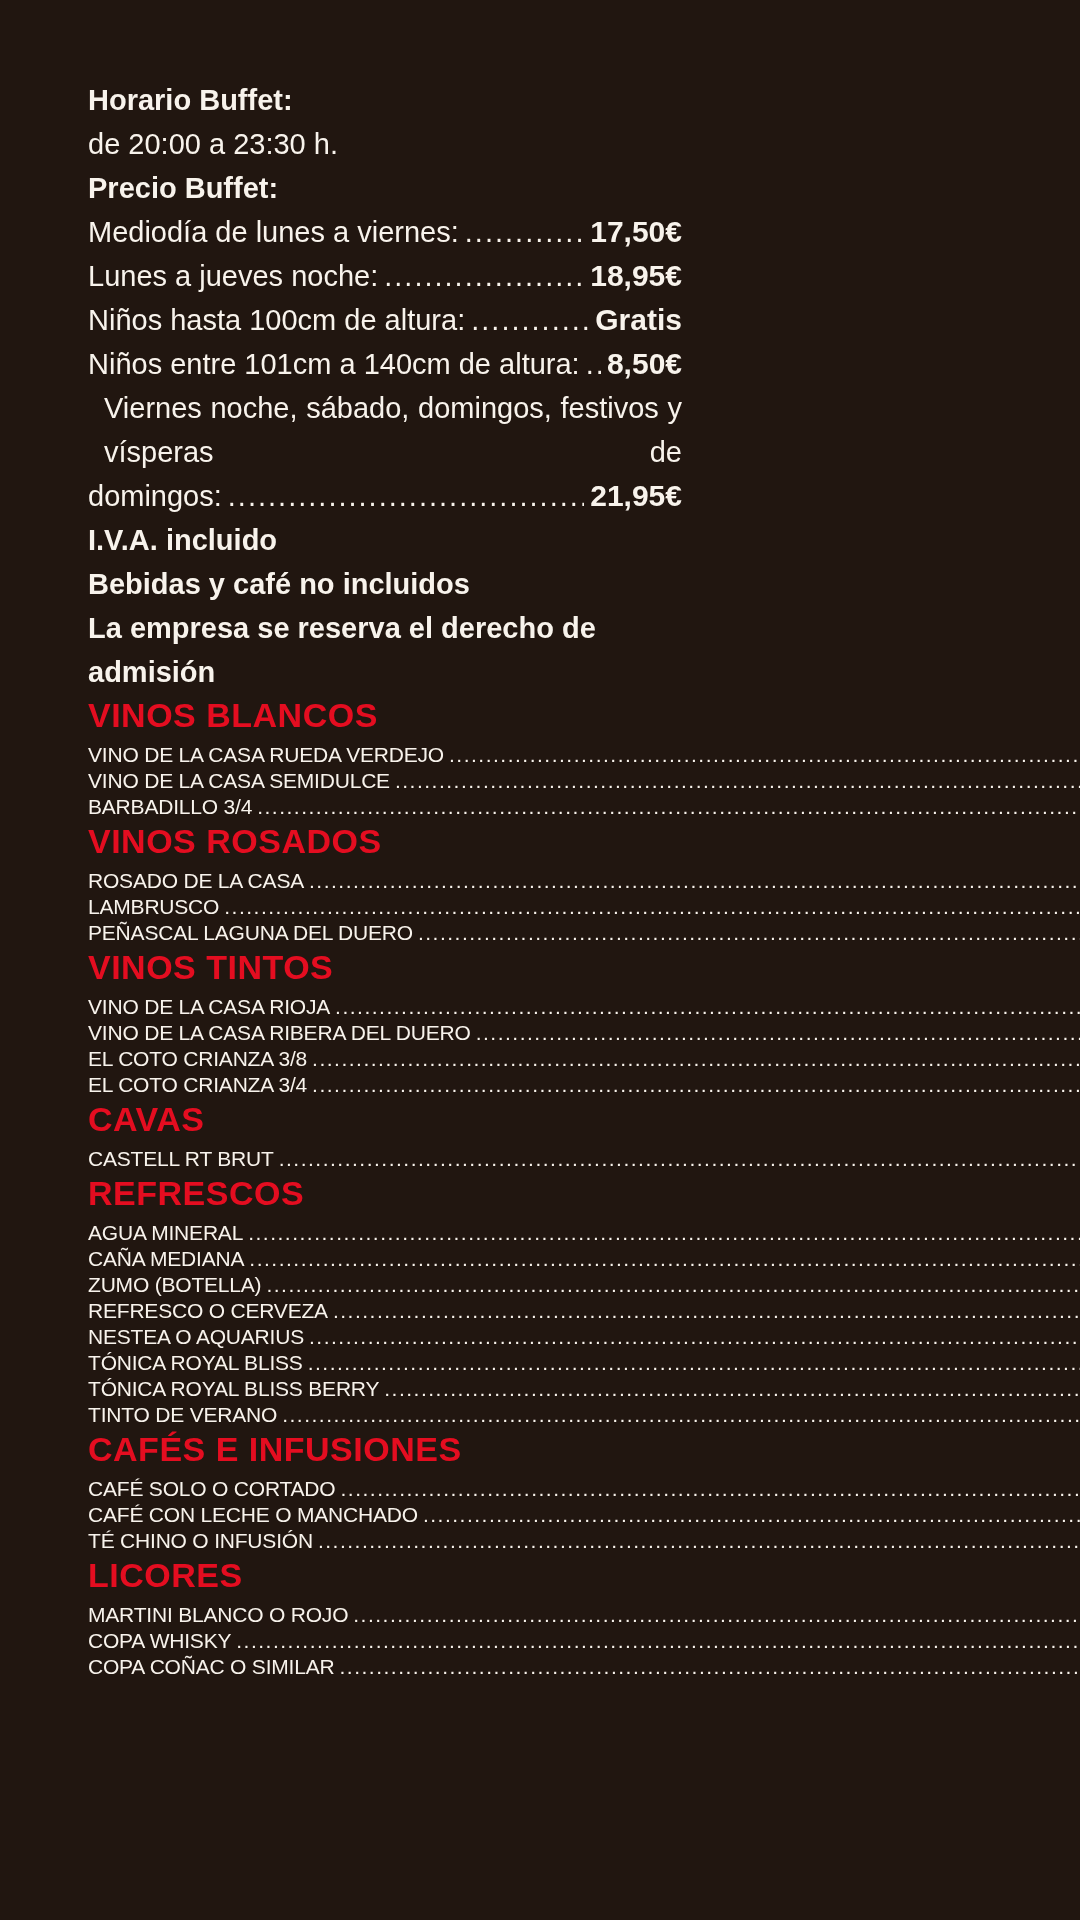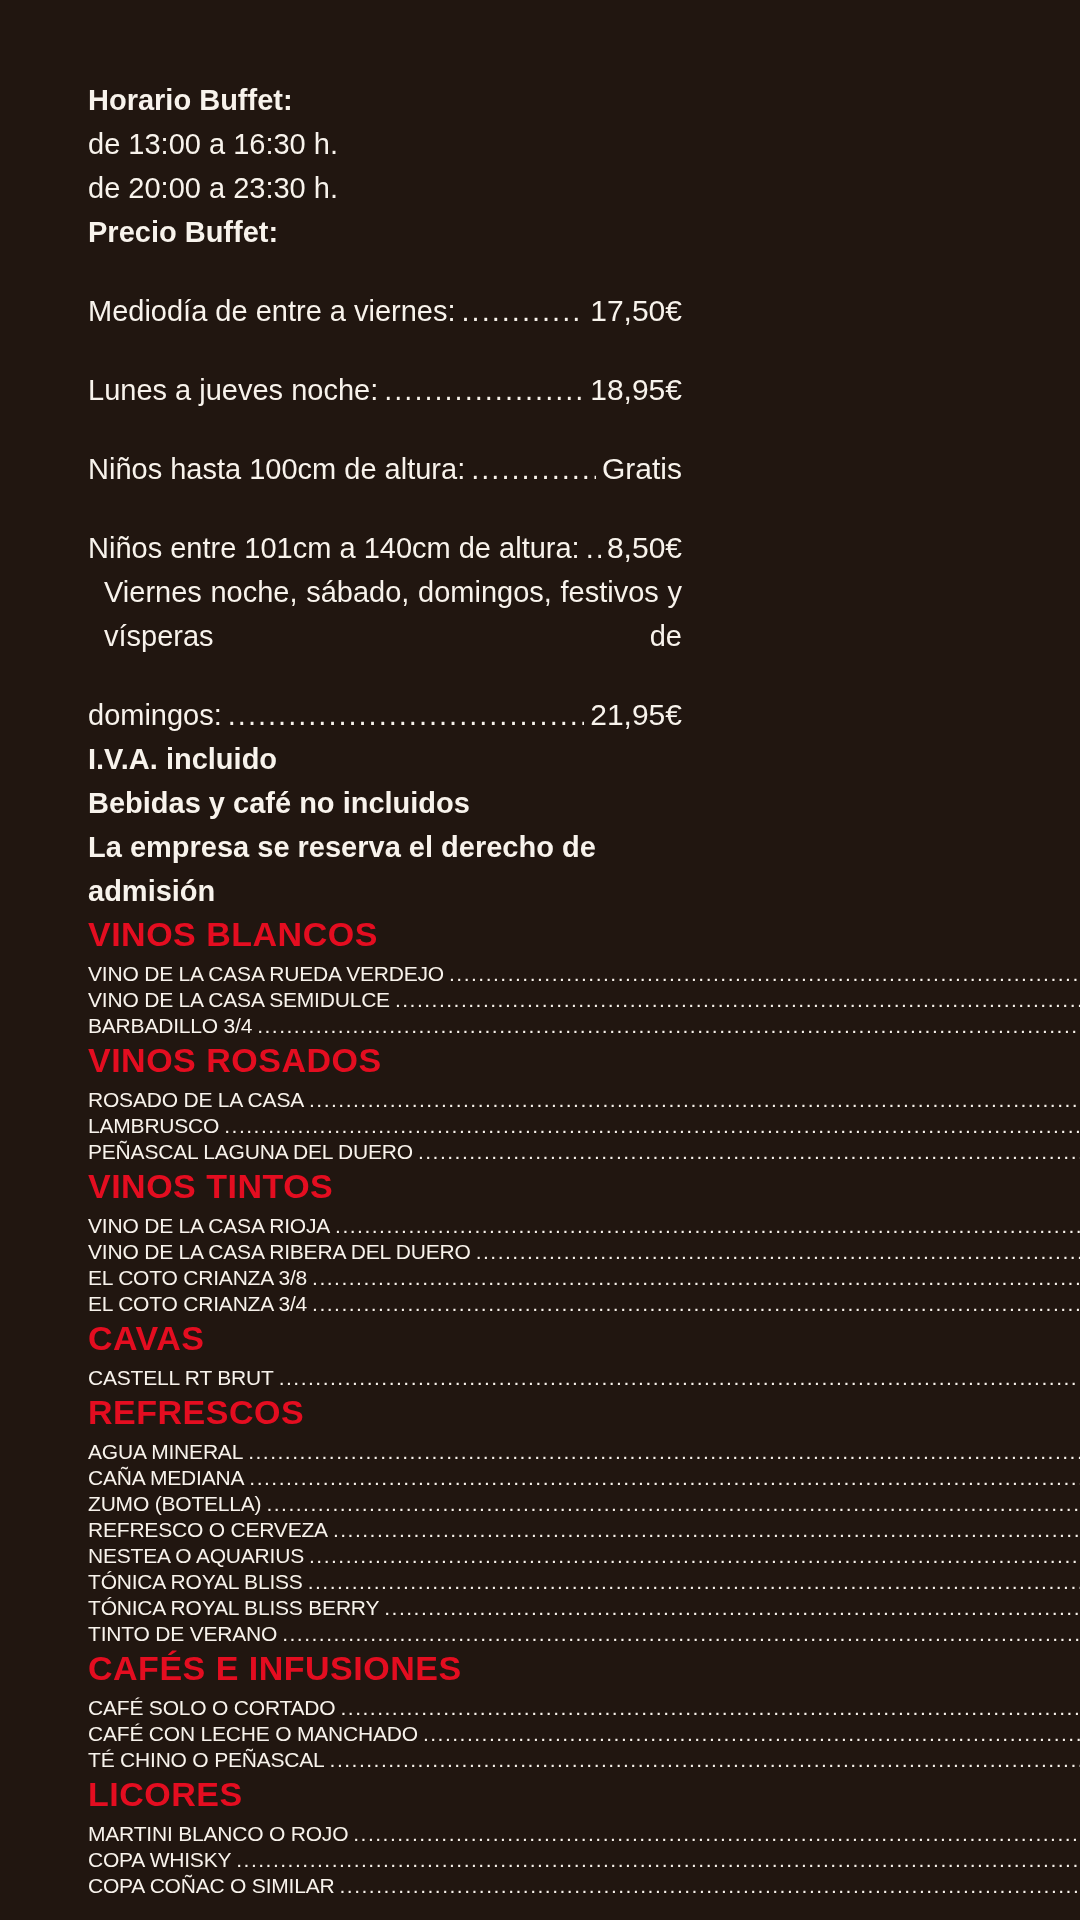--- a/index.html
+++ b/index.html
@@ -15,21 +15,21 @@
     box-sizing:border-box;
     width:872px;height:1920px;
     padding:78px 115px 0 88px;
   }
   
   .buffet{ padding-right:75px; font-size:29px; line-height:44px; }
   .buffet-title{ font-weight:700; }
   .buffet-line{ font-weight:400; }
   .price-row{ display:flex; align-items:baseline; }
   .price-row .b-label{ white-space:nowrap; flex:0 0 auto; }
-  .price-row .b-price{ flex:0 0 auto; font-weight:400; font-size:30px;margin-top:35px; }
+  .price-row .b-price{ flex:0 0 auto; font-weight:700; font-size:30px; }
   .pre-line{ text-align:justify; text-align-last:justify;margin-left:16px; }
   .note-line{ font-weight:700; }
   
   .dots{
     flex:1 1 auto; min-width:0;
     overflow:hidden; white-space:nowrap;
     margin:0 6px;
   }
   .dots::after{
     content:"....................................................................................................................................";
@@ -56,27 +56,26 @@
   .item .dots::after{ letter-spacing:1.5px; }
 </style>
 </head>
 <body>
 
 <div class="page">
 
   <div class="buffet">
     <div class="buffet-title">Horario Buffet:</div>
     <div id="schedule-lines">
-        <div class="buffet-line">de 13:00 a 16:30 h.</div>
         <div class="buffet-line">de 20:00 a 23:30 h.</div>
       </div>
     <div class="buffet-title">Precio Buffet:</div>
     <div id="buffet-price-lines">
         <div class="price-row buffet-line">
-          <span class="b-label">Mediodía de entre a viernes:</span>
+          <span class="b-label">Mediodía de lunes a viernes:</span>
           <span class="dots"></span>
           <span class="b-price">17,50€</span>
         </div>
         <div class="price-row buffet-line">
           <span class="b-label">Lunes a jueves noche:</span>
           <span class="dots"></span>
           <span class="b-price">18,95€</span>
         </div>
         <div class="price-row buffet-line">
           <span class="b-label">Niños hasta 100cm de altura:</span>
@@ -220,21 +219,21 @@
           <div class="col">
             <div class="item">
               <span class="item-name">CAFÉ SOLO O CORTADO</span>
               <span class="dots"></span>
             </div>
             <div class="item">
               <span class="item-name">CAFÉ CON LECHE O MANCHADO</span>
               <span class="dots"></span>
             </div>
             <div class="item">
-              <span class="item-name">TÉ CHINO O PEÑASCAL</span>
+              <span class="item-name">TÉ CHINO O INFUSIÓN</span>
               <span class="dots"></span>
             </div>
           </div>
         </div>
       </div>
       <div class="section">
         <h2 class="section-title">LICORES</h2>
         <div class="cols">
           <div class="col">
             <div class="item">

